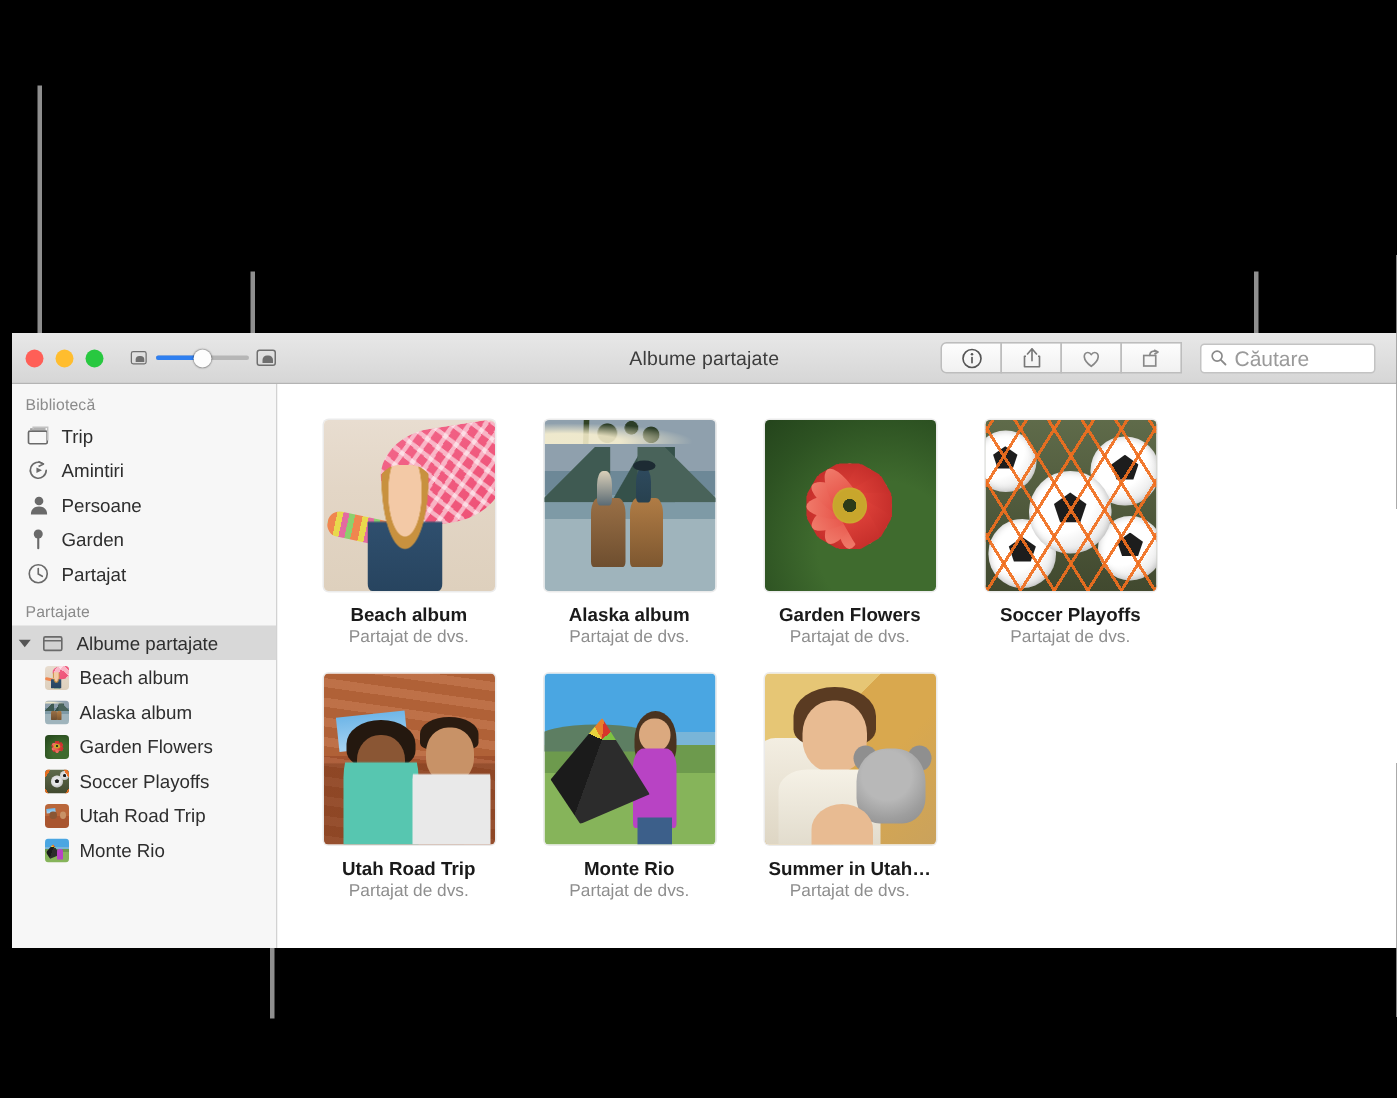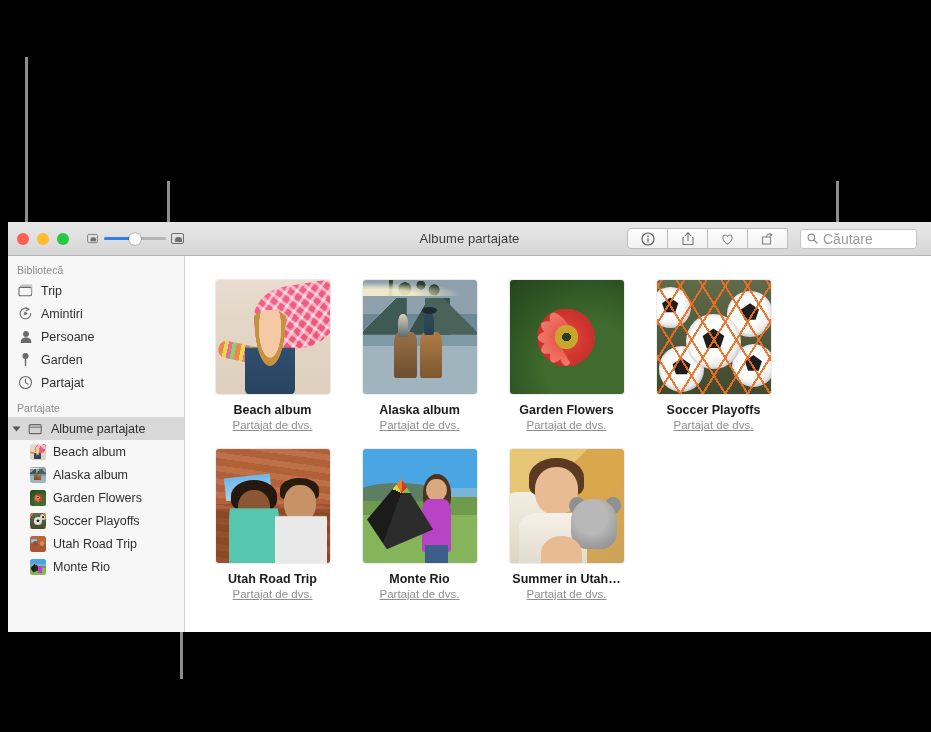--- a/index.html
+++ b/index.html
@@ -234,21 +234,20 @@
     text-align: center;
     max-width: 130px;
     white-space: nowrap;
     overflow: hidden;
   }
   .album-sub {
     margin-top: 2px;
     font-size: 11.5px;
     color: #8e8e8e;
     text-align: center;
-    text-decoration: underline;
   }
 
   
   .sc { position: absolute; inset: 0; }
 
   
   .sc-beach { background: linear-gradient(180deg,#e8ddd0 0%,#e3d6c6 40%,#ded0bd 100%); }
   .sc-beach::before {
     content:""; position:absolute; right:-6%; top:4%;
     width:72%; height:56%;

